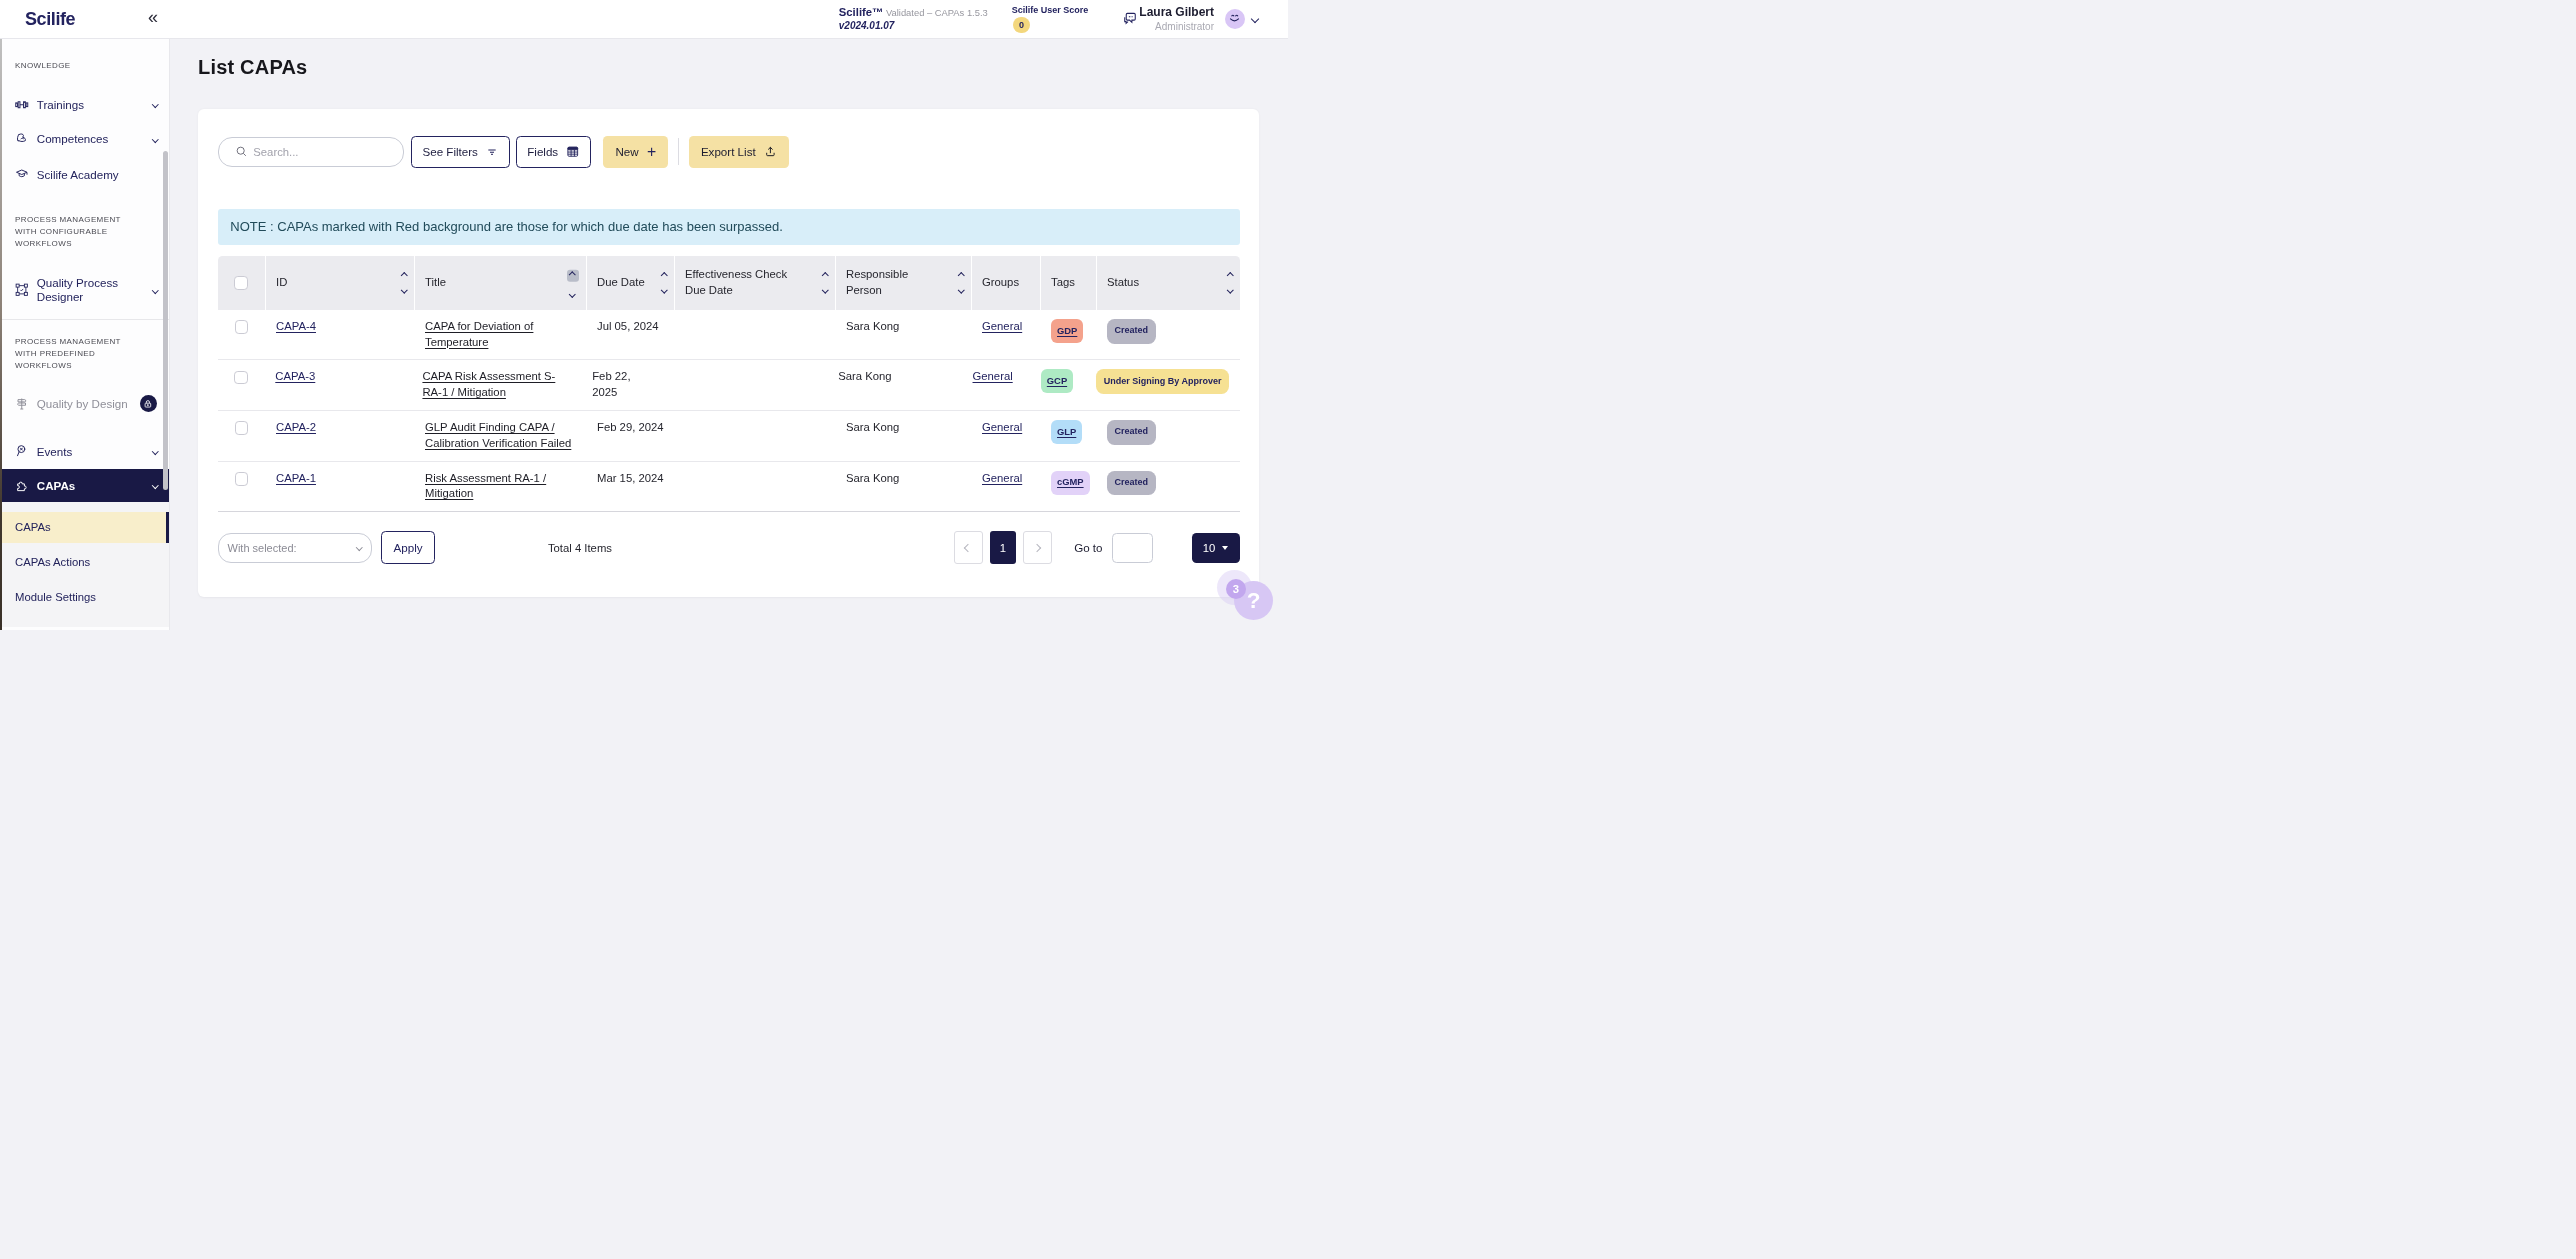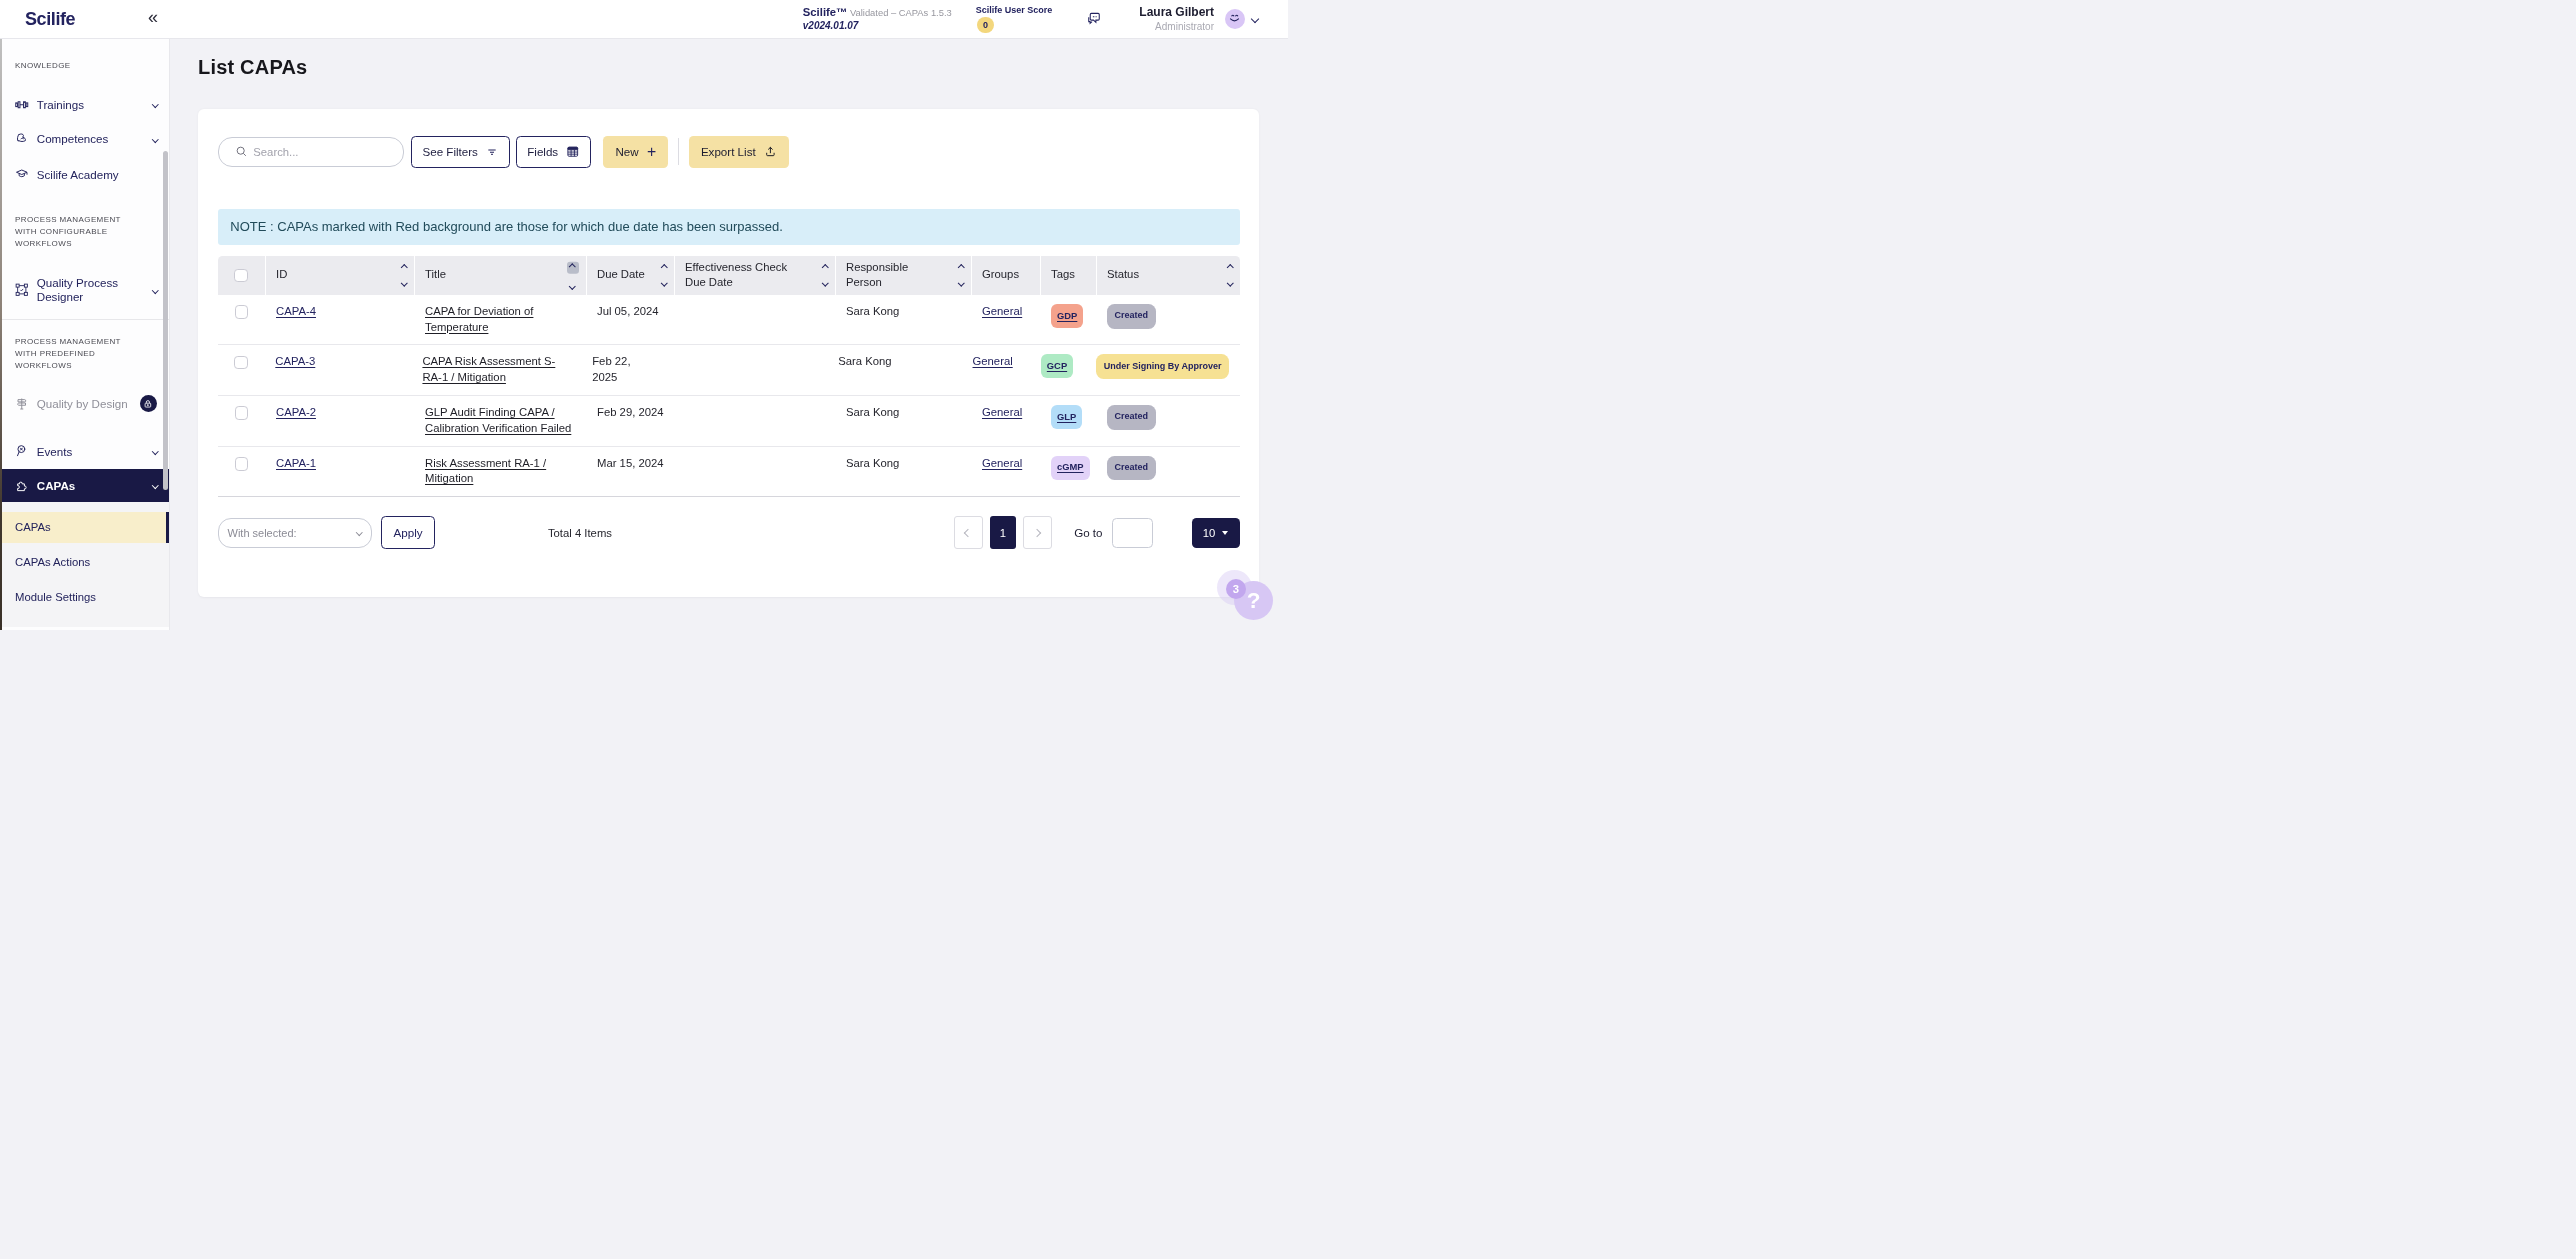--- a/index.html
+++ b/index.html
@@ -17,21 +17,21 @@
   .version-block { text-align:left; line-height:1.25; }
   .version-line1 { font-size:9.4px; color:#97979f; }
   .version-line1 .product { font-size:11.3px; font-weight:700; color:#23235f; }
   .version-line2 { font-size:10px; font-style:italic; font-weight:700; color:#23235f; margin-top:0.8px; }
   .score-block { margin-left:24px; display:flex; flex-direction:column; align-items:flex-start; }
   .score-label { font-size:9px; font-weight:600; color:#23235f; }
   .score-circle { margin-top:2.3px; margin-left:1.5px; width:16.5px; height:16.5px; border-radius:50%;
                   background:#f3d77d; color:#23235f; font-size:9px; font-weight:600;
                   display:flex; align-items:center; justify-content:center; }
   .chat-btn { margin-left:33px; color:#23235f; cursor:pointer; display:flex; }
-  .user-block { margin-left:36px; text-align:right; line-height:1.2; }
+  .user-block { text-align:right; line-height:1.2; }
   .user-name { font-size:12px; font-weight:700; color:#1d1d30; }
   .user-role { font-size:10px; color:#a9a9b2; margin-top:1.5px; }
   .avatar { margin-left:10.5px; width:20px; height:20px; border-radius:50%; background:#d9c6f6;
             display:flex; align-items:center; justify-content:center; cursor:pointer; }
   .user-caret { margin-left:7.5px; color:#23235f; cursor:pointer; }
 
   
   .chev { display:inline-block; width:6px; height:6px; border-style:solid; border-color:currentColor;
           border-width:0 1.4px 1.4px 0; }
   .chev.down  { transform:rotate(45deg); }
@@ -88,21 +88,21 @@
   .plus-glyph { font-size:15.8px; font-weight:400; color:#23235f; line-height:1; }
   .vdiv { width:1.1px; height:27px; background:#dcdce2; margin:0 9.8px; }
   .ml10{margin-left:7.5px} .ml8{margin-left:6px} .ml16{margin-left:12px}
 
   
   .note { margin:41px 19.5px 0; height:36px; background:#d8eef9; border-radius:3px; display:flex;
           align-items:center; padding:0 12.8px; font-size:13px; color:#214b5a; }
 
   
   .table { margin:11.3px 19.5px 0; }
-  .thead { display:flex; background:#ebebef; border-radius:4.5px 4.5px 0 0; height:39px; }
+  .thead { display:flex; background:#ebebef; border-radius:4.5px 4.5px 0 0; height:54px; }
   .th { position:relative; display:flex; align-items:center; padding:0 22.5px 0 10.5px; font-size:11.3px;
         color:#26262e; border-right:1.5px solid #fff; line-height:15.8px; }
   .th:last-child { border-right:none; }
   .sort { position:absolute; right:6.8px; top:50%; transform:translateY(-50%); display:flex;
           flex-direction:column; align-items:center; gap:9.8px; cursor:pointer; color:#23235c; }
   .active-box { background:#b9bdc9; border-radius:3px; padding:3px 3.8px 4.5px; display:flex; }
   .c-cb { width:48px; justify-content:center; padding:0; }
   .c-id { width:149px; } .c-title { width:172px; } .c-due { width:88px; }
   .c-eff { width:161px; } .c-resp { width:136px; } .c-grp { width:69px; }
   .c-tag { width:56px; } .c-status { flex:1; }

